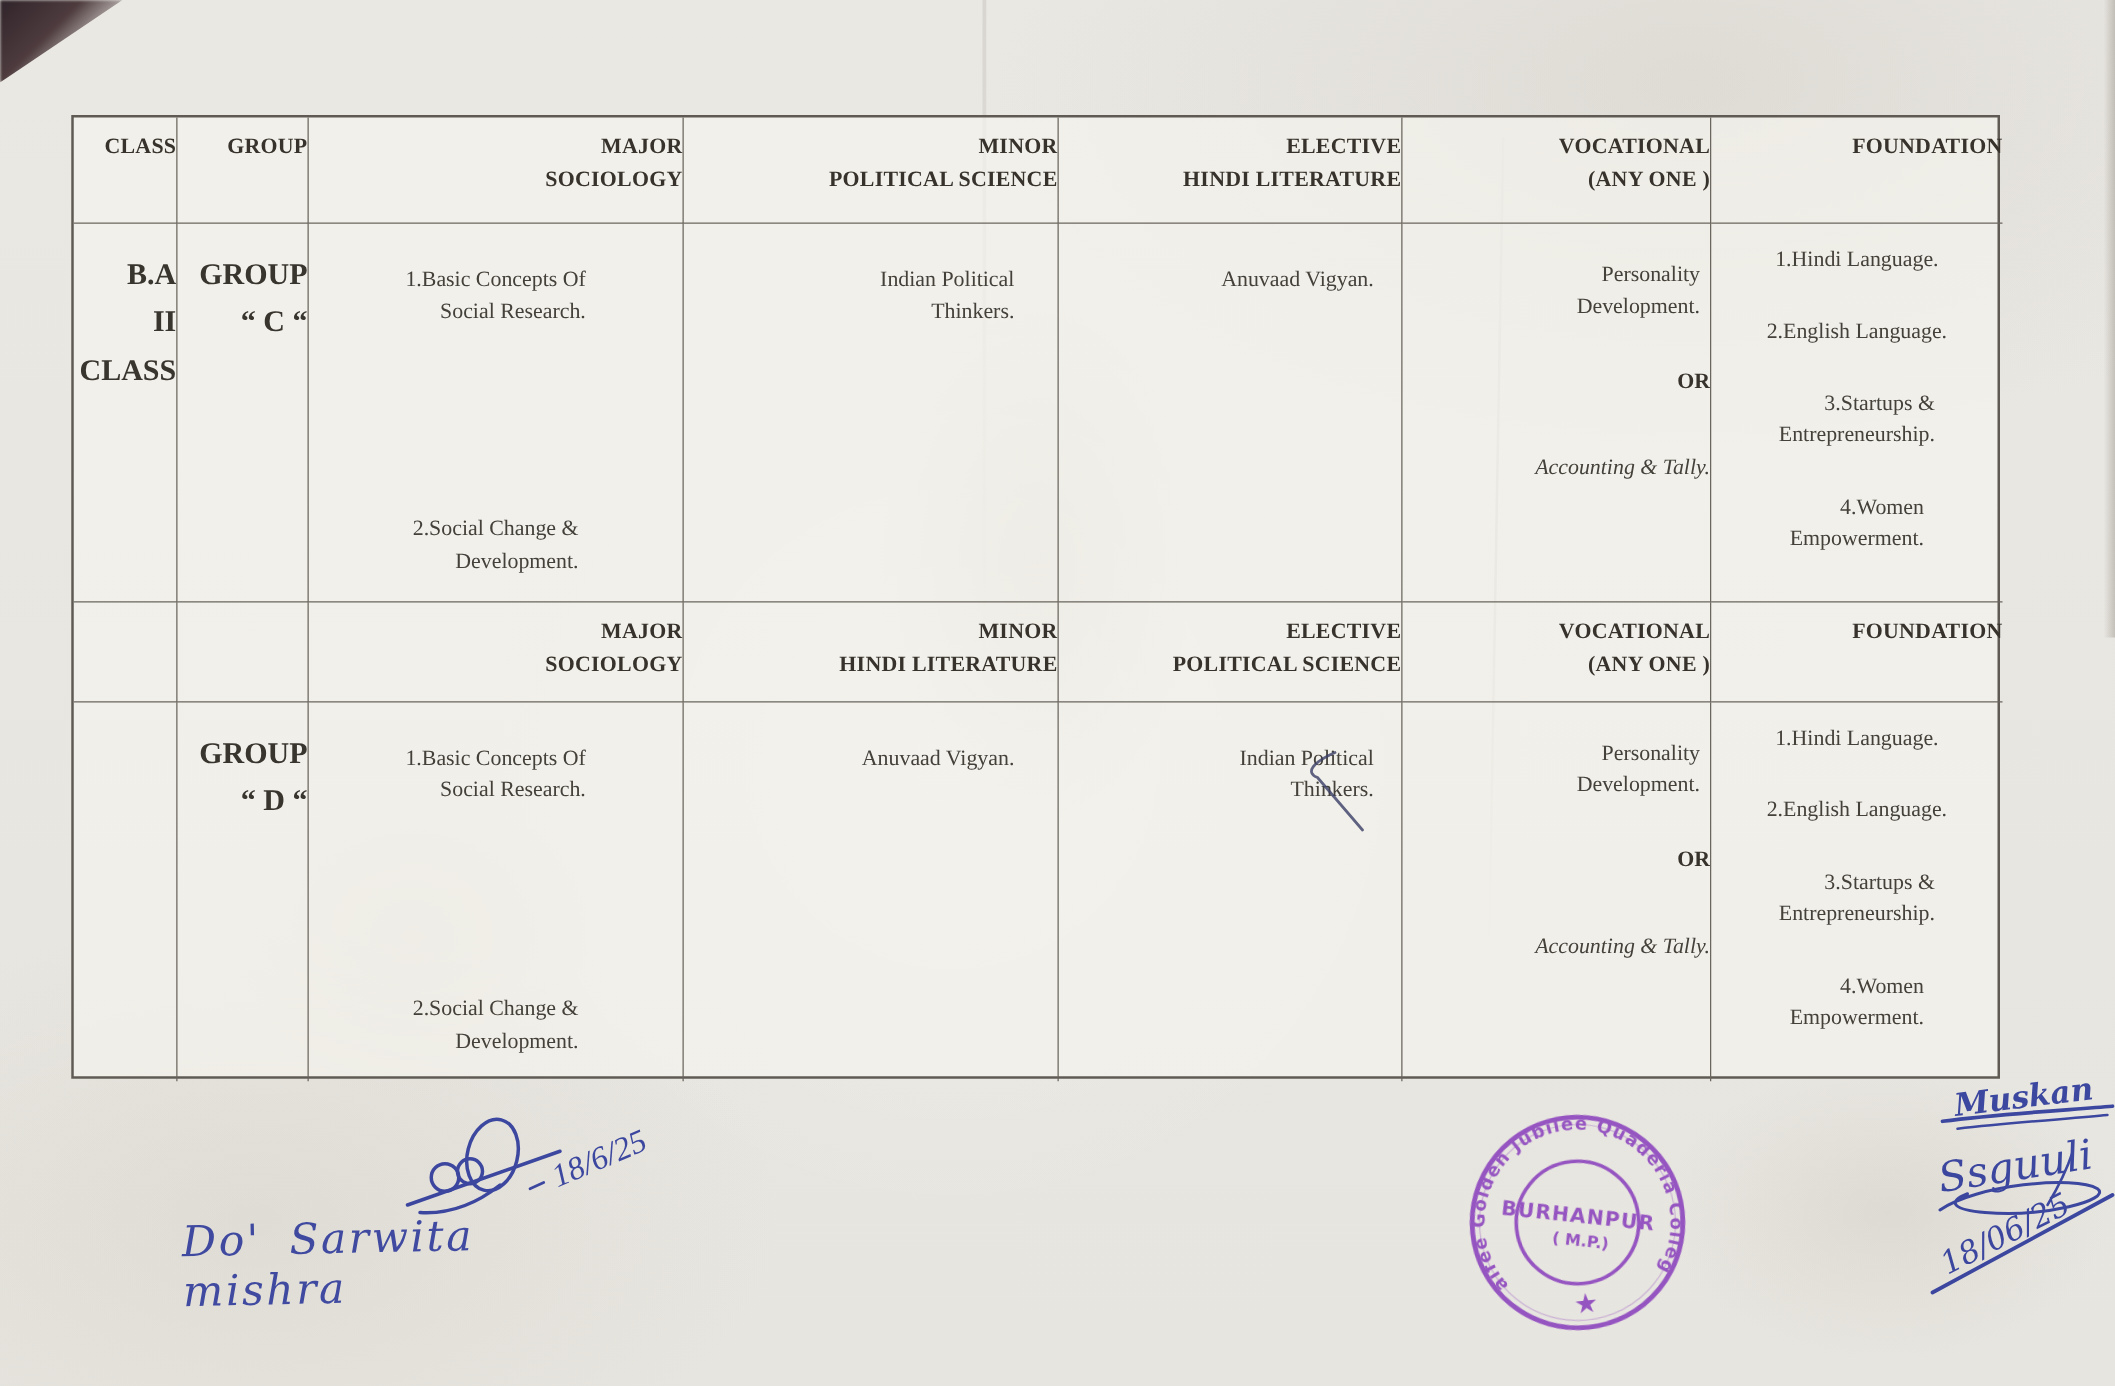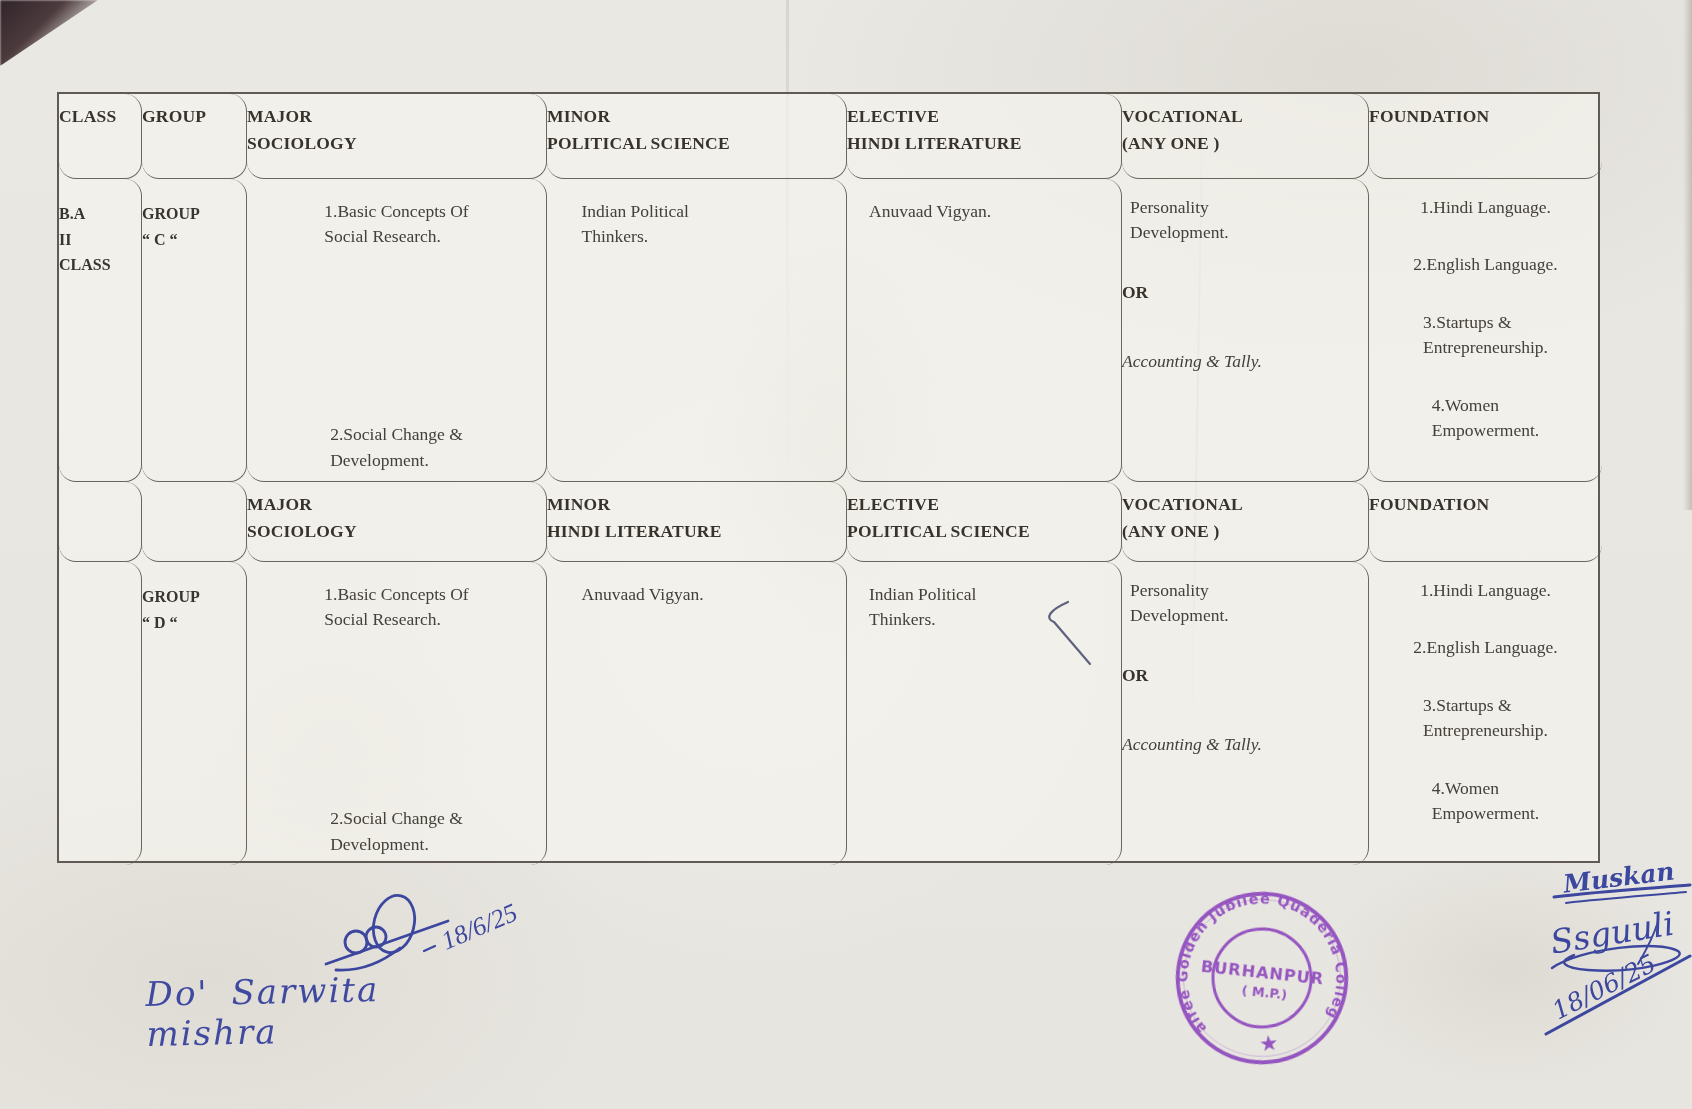--- a/index.html
+++ b/index.html
@@ -34,28 +34,28 @@
   
   .tbl {
     position:absolute; left:57px; top:92px; width:1543px; height:771px;
     display:grid;
     grid-template-columns:83px 105px 300px 300px 275px 247px 233px;
     grid-template-rows:85px 303px 80px 303px;
     border:2px solid #5f5b54;
     background:rgba(246,244,238,0.65);
     color:#44403a;
   }
-  .cell { border-right:1.5px solid #6a665e; border-bottom:1.5px solid #6a665e; text-align:left; font-size:17.5px; line-height:1.45; overflow:hidden;border-radius:17px; }
+  .cell { border-right:1.5px solid #6a665e; border-bottom:1.5px solid #6a665e; text-align:right; font-size:17.5px; line-height:1.45; overflow:hidden; }
   .cell.lastcol { border-right:none; }
   .cell.lastrow { border-bottom:none; }
   .hcell { padding-top:9px; font-weight:bold; color:#37332c; line-height:1.55; letter-spacing:0.2px; }
   .bodycell { padding-top:20px; }
-  .classcell, .groupcell { font-weight:bold; font-size:16px; line-height:1.6; color:#38342e; padding-top:22px; }
+  .classcell, .groupcell { font-weight:bold; font-size:24px; line-height:1.6; color:#38342e; padding-top:22px; }
   .majorcell { display:flex; flex-direction:column; justify-content:space-between; align-items:center; padding:20px 10px 8px; }
-  .block { max-width:230px; margin:0 auto; }
+  .block { max-width:230px; margin:12px auto; }
   .voccell { padding-top:16px; }
   .voc-or { font-weight:bold; color:#37332c; margin-top:34px; }
   .voc-opt2 { margin-top:44px; white-space:nowrap;font-style:italic; }
   .foundcell { padding-top:16px; display:flex; flex-direction:column; gap:32px; align-items:center; }
 
   
   .sig-left { position:absolute; left:318px; top:876px; width:300px; height:112px; opacity:0.92; }
   .name-left {
     position:absolute; left:146px; top:970px; width:380px;
     font-family:"DejaVu Serif", serif; font-style:italic;

